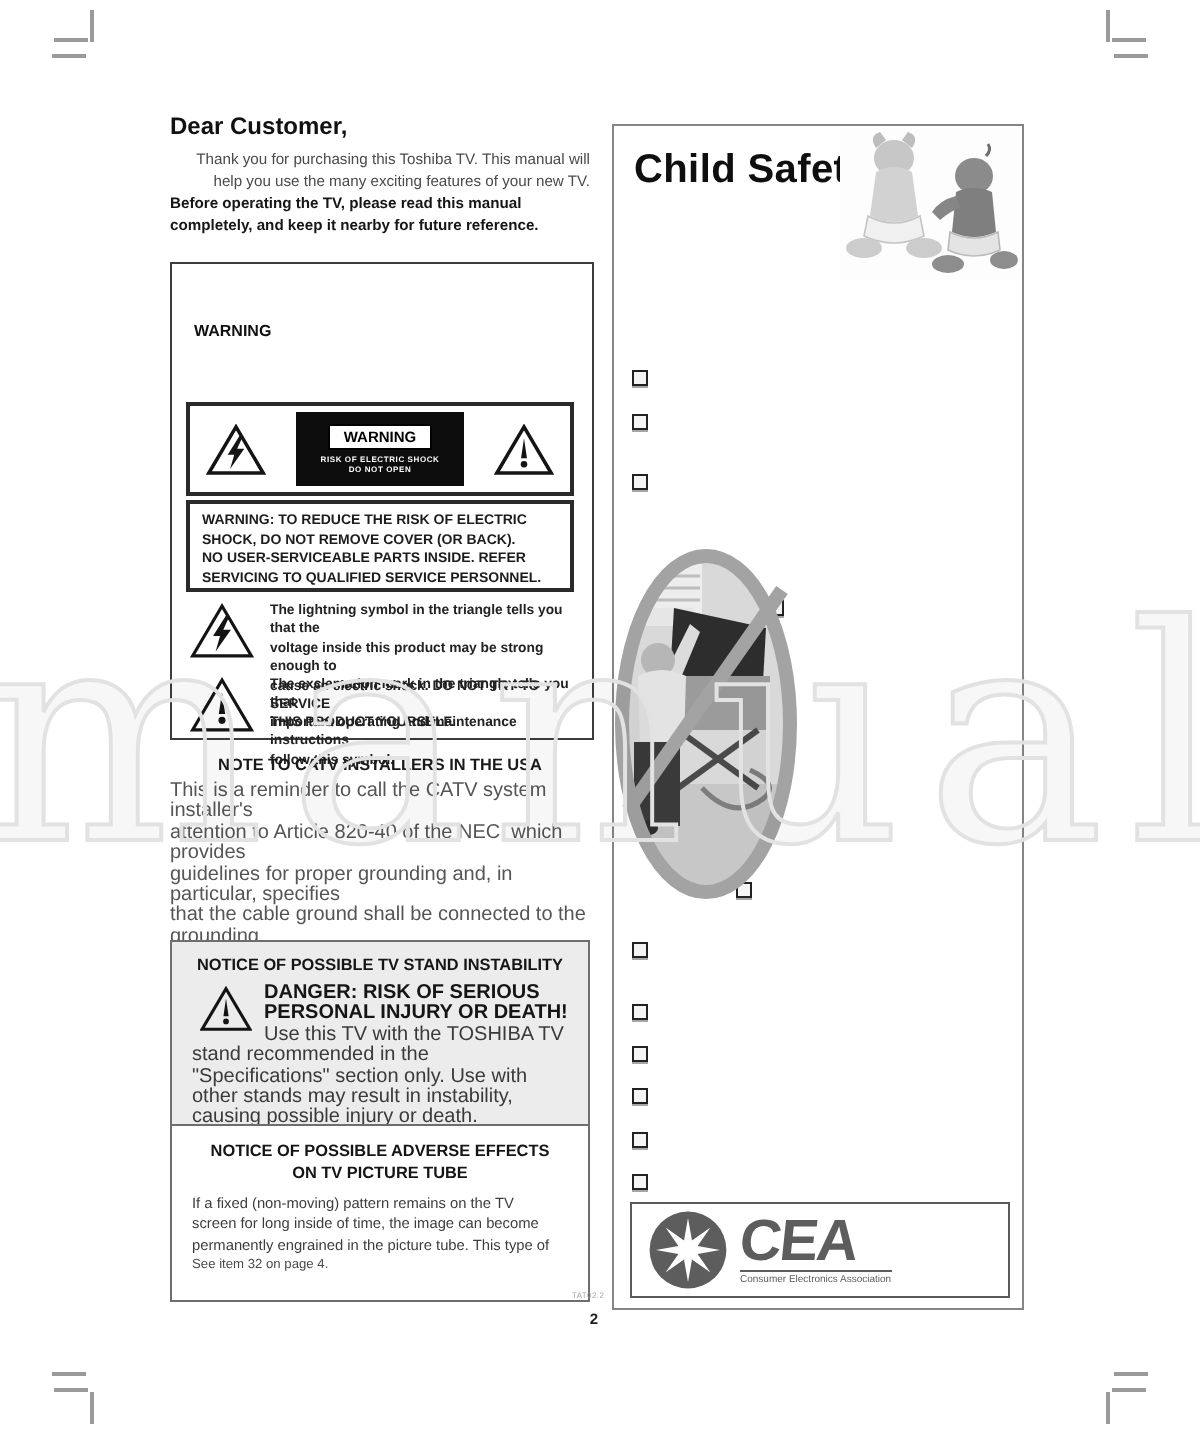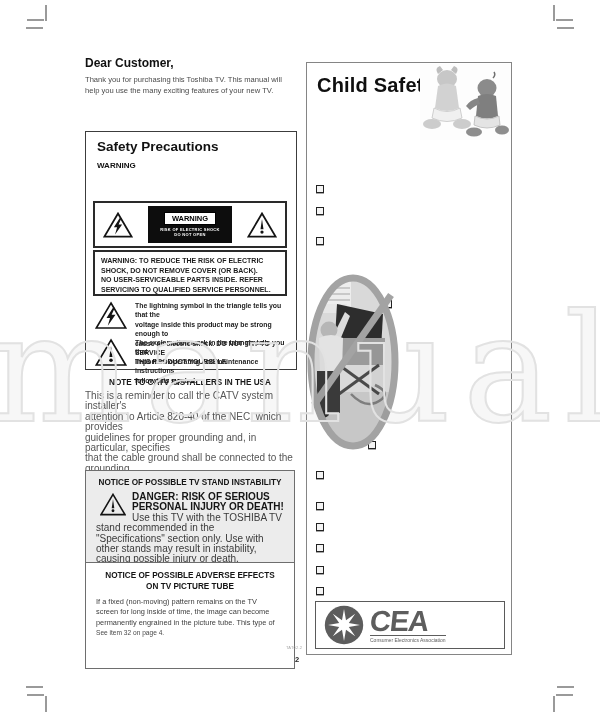--- a/index.html
+++ b/index.html
@@ -4,21 +4,21 @@
 <style>
   html,body{margin:0;padding:0;background:#fff;}
   .page{position:relative;width:600px;height:716px;background:#ffffff;overflow:hidden;
         font-family:"Liberation Sans",sans-serif;color:#222;}
   .abs{position:absolute;}
   .pre{white-space:pre-line;}
   
   .mark{position:absolute;background:#9a9a9a;}
   
   .intro-h{font-size:12px;font-weight:bold;color:#111;}
-  .intro-p{font-size:7.6px;line-height:11px;color:#4a4a4a;margin:4px 0 0 0;}
+  .intro-p{font-size:7.6px;line-height:11px;color:#4a4a4a;margin:4px 0 0 0;text-align:right;}
   .intro-b{font-size:7.6px;line-height:11px;color:#161616;font-weight:bold;margin:0;}
   
   .safety-box{border:1.5px solid #3c3c3c;background:#fff;}
   .safety-title{font-size:13.5px;font-weight:bold;color:#111;}
   .warn-label{font-size:8px;font-weight:bold;color:#111;}
   .warn-text{font-size:7.4px;font-weight:bold;line-height:10px;color:#1c1c1c;}
   .plate{border:2px solid #2a2a2a;display:flex;align-items:center;justify-content:space-between;
          padding:4px 8px;box-sizing:border-box;background:#fff;}
   .plate-center{background:#0d0d0d;width:84px;height:37px;display:flex;flex-direction:column;
                 align-items:center;justify-content:center;}
@@ -85,24 +85,25 @@
   <div>
     <div class="mark" style="left:557px;top:686px;width:17px;height:2px;"></div>
     <div class="mark" style="left:556px;top:694px;width:17px;height:2px;"></div>
     <div class="mark" style="left:553px;top:696px;width:2px;height:16px;"></div>
   </div>
 
   <div class="abs" style="left:85px;top:56px;width:210px;">
     <div class="intro-h">Dear Customer,</div>
     <p class="intro-p pre">Thank you for purchasing this Toshiba TV. This manual will
 help you use the many exciting features of your new TV.</p>
+    <p class="intro-b pre">Before operating the TV, please read this manual
+completely, and keep it nearby for future reference.</p>
   </div>
 
   <div class="abs safety-box" style="left:85px;top:131px;width:210px;height:237px;">
-    <div class="abs safety-title" style="left:11px;top:7px;">Safety Precautions</div>
     <div class="abs warn-label" style="left:11px;top:29px;">WARNING</div>
 
     <div class="abs plate" style="left:7px;top:69px;width:194px;height:47px;">
       <svg width="30" height="26" viewBox="0 0 100 88">
         <path d="M50 5 L96 83 L4 83 Z" fill="none" stroke="#141414" stroke-width="6"></path>
         <polygon points="56,20 36,52 47,52 40,76 64,42 52,42 62,20" fill="#141414"></polygon>
       </svg>
       <div class="plate-center">
         <div class="plate-warning">WARNING</div>
         <div class="plate-line">RISK OF ELECTRIC SHOCK</div>
@@ -158,21 +159,21 @@
     <div class="stand-h">NOTICE OF POSSIBLE TV STAND INSTABILITY</div>
     <div class="stand-p">
       <svg class="tri-float" width="26" height="23" viewBox="0 0 100 88">
         <path d="M50 5 L96 83 L4 83 Z" fill="none" stroke="#141414" stroke-width="6"></path>
         <path d="M50 24 L55 58 L45 58 Z" fill="#141414"></path>
         <circle cx="50" cy="68" r="5.5" fill="#141414"></circle>
       </svg><b>DANGER: RISK OF SERIOUS PERSONAL INJURY OR DEATH!</b><span> Use this TV with the TOSHIBA TV stand recommended in the "Specifications" section only. Use with other stands may result in instability, causing possible injury or death.</span>
     </div>
   </div>
 
-  <div class="abs tube-box" style="left:85px;top:562px;width:210px;height:107px;">
+  <div class="abs tube-box" style="left:85px;top:562px;width:210px;height:89px;">
     <div class="tube-h">NOTICE OF POSSIBLE ADVERSE EFFECTS</div>
     <div class="tube-h">ON TV PICTURE TUBE</div>
     <div class="tube-p pre">If a fixed (non-moving) pattern remains on the TV
 screen for long inside of time, the image can become
 permanently engrained in the picture tube. This type of</div>
     <div class="tube-end">See item 32 on page 4.</div>
   </div>
 
   <div class="abs sidecode" style="left:286px;top:645px;">TAT02.2</div>
   <div class="abs pageno" style="left:290px;top:655px;width:14px;text-align:center;">2</div>

